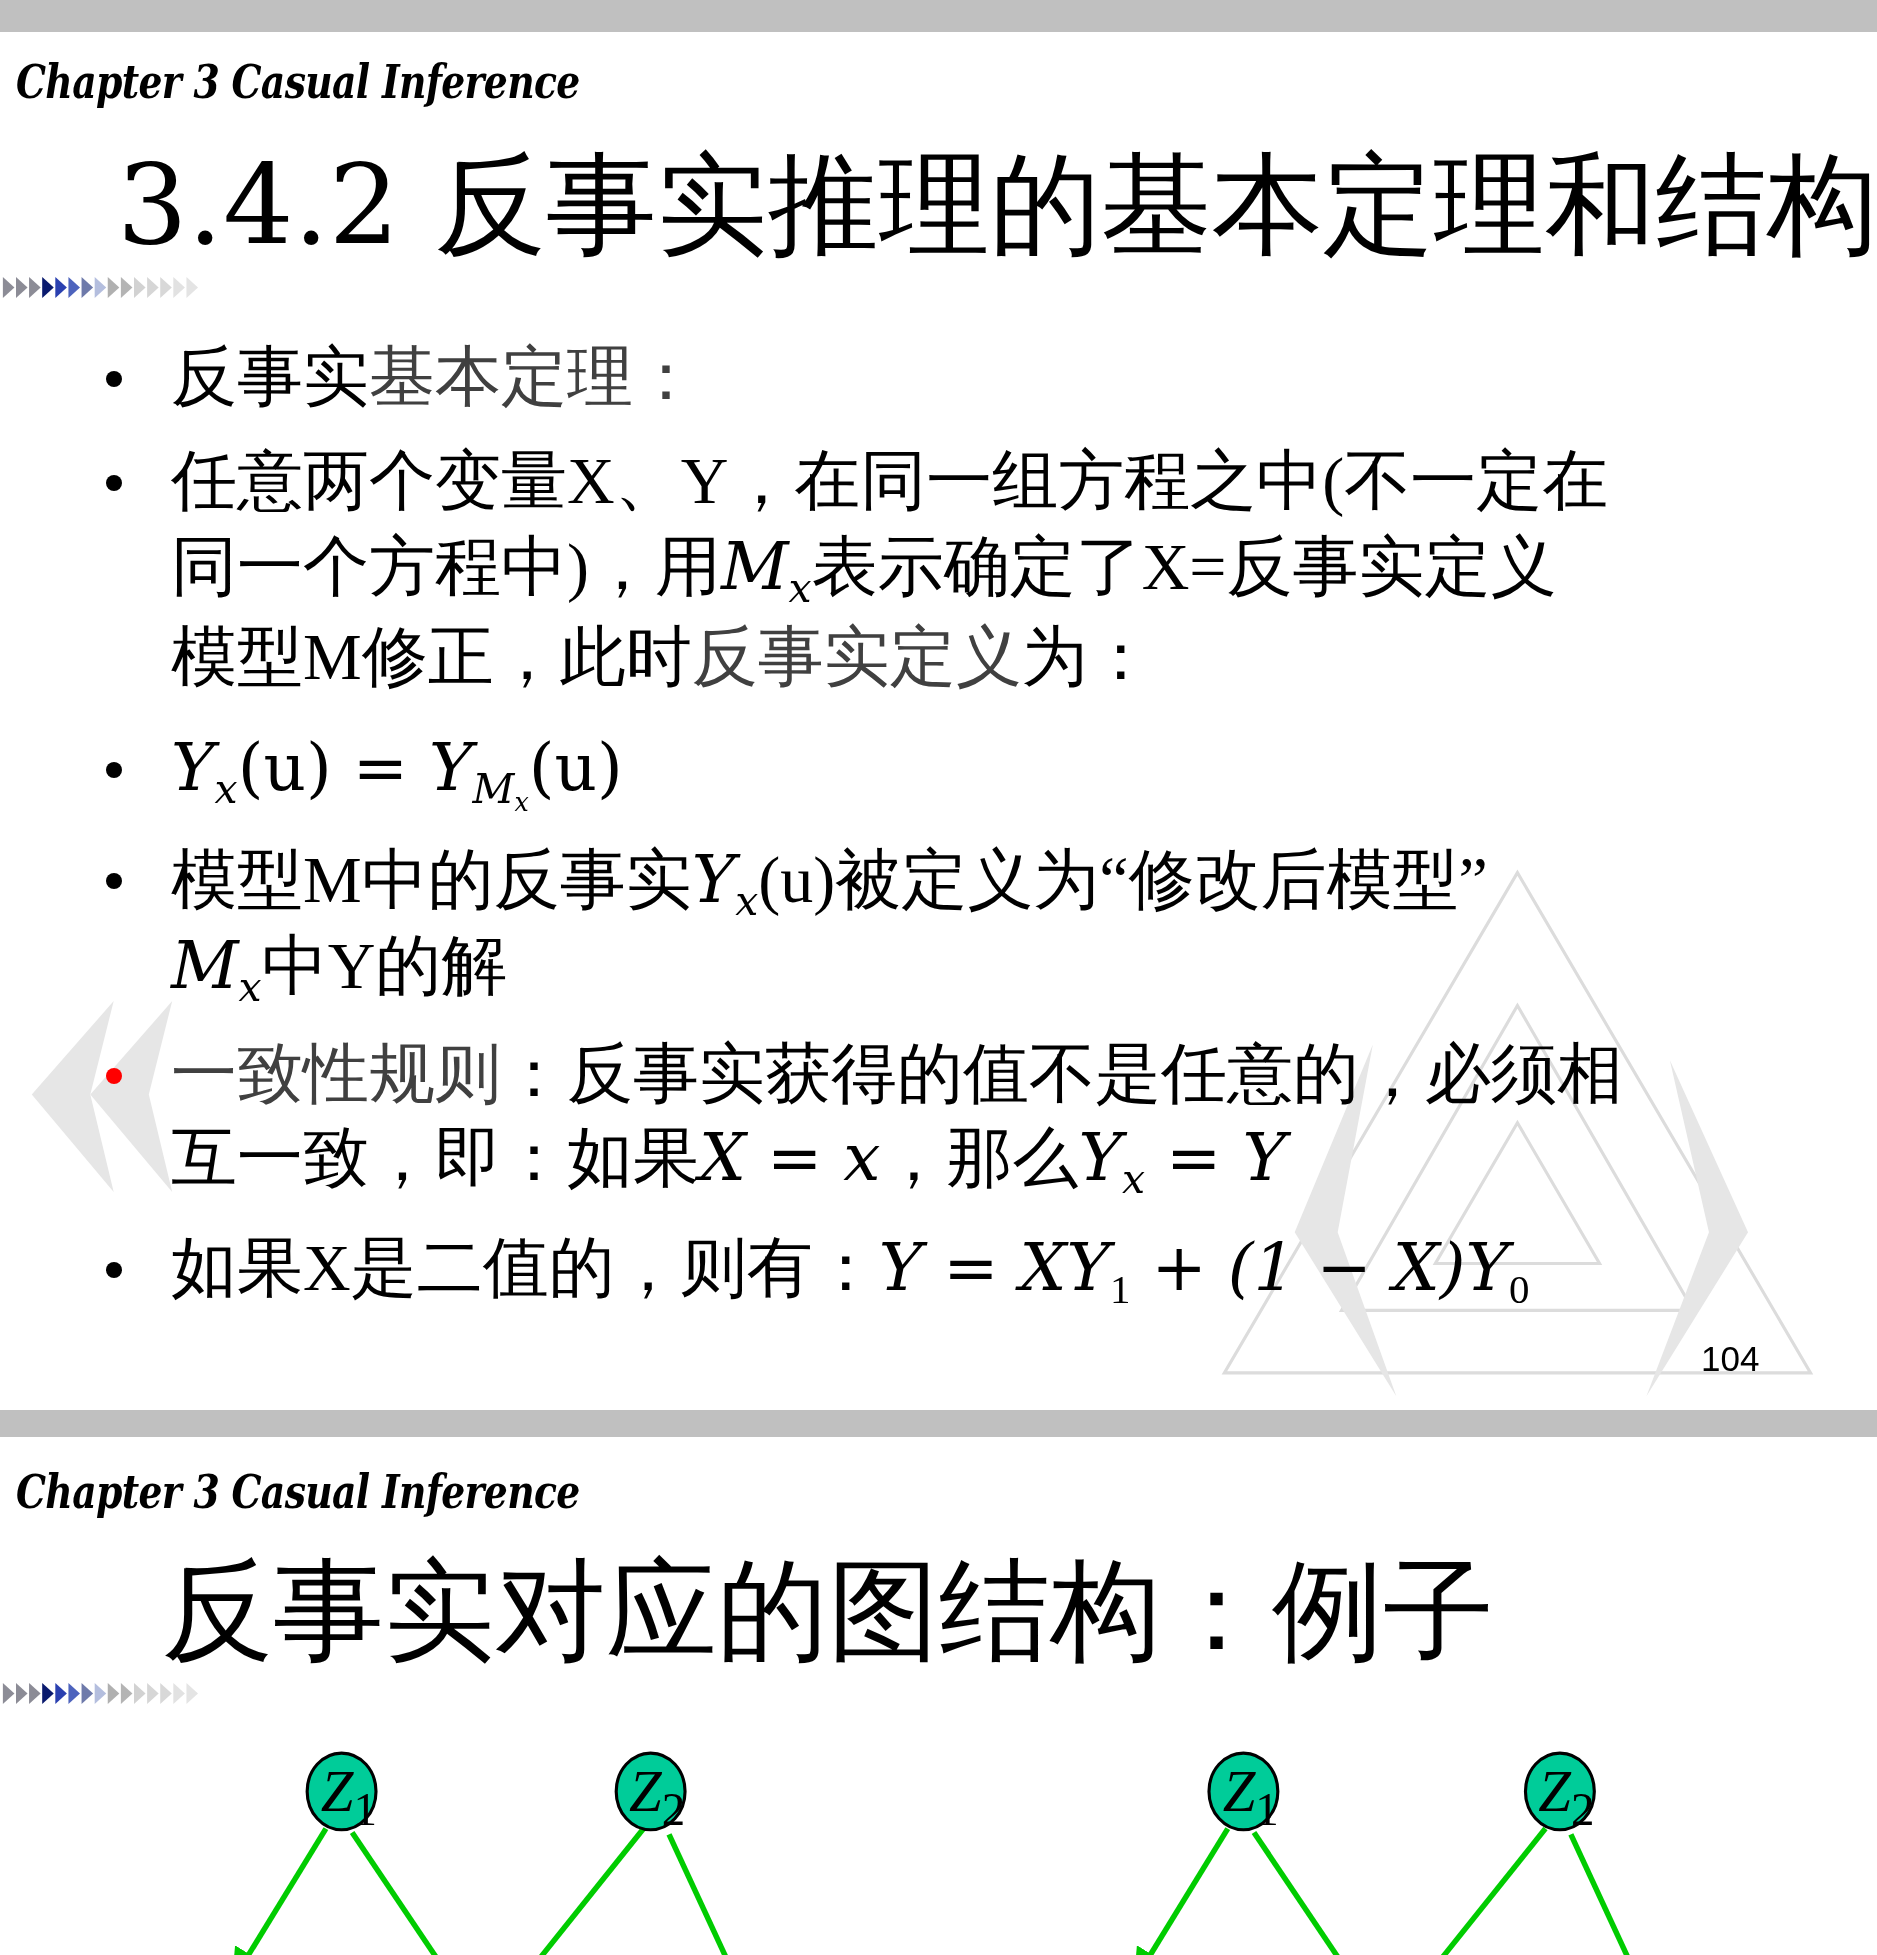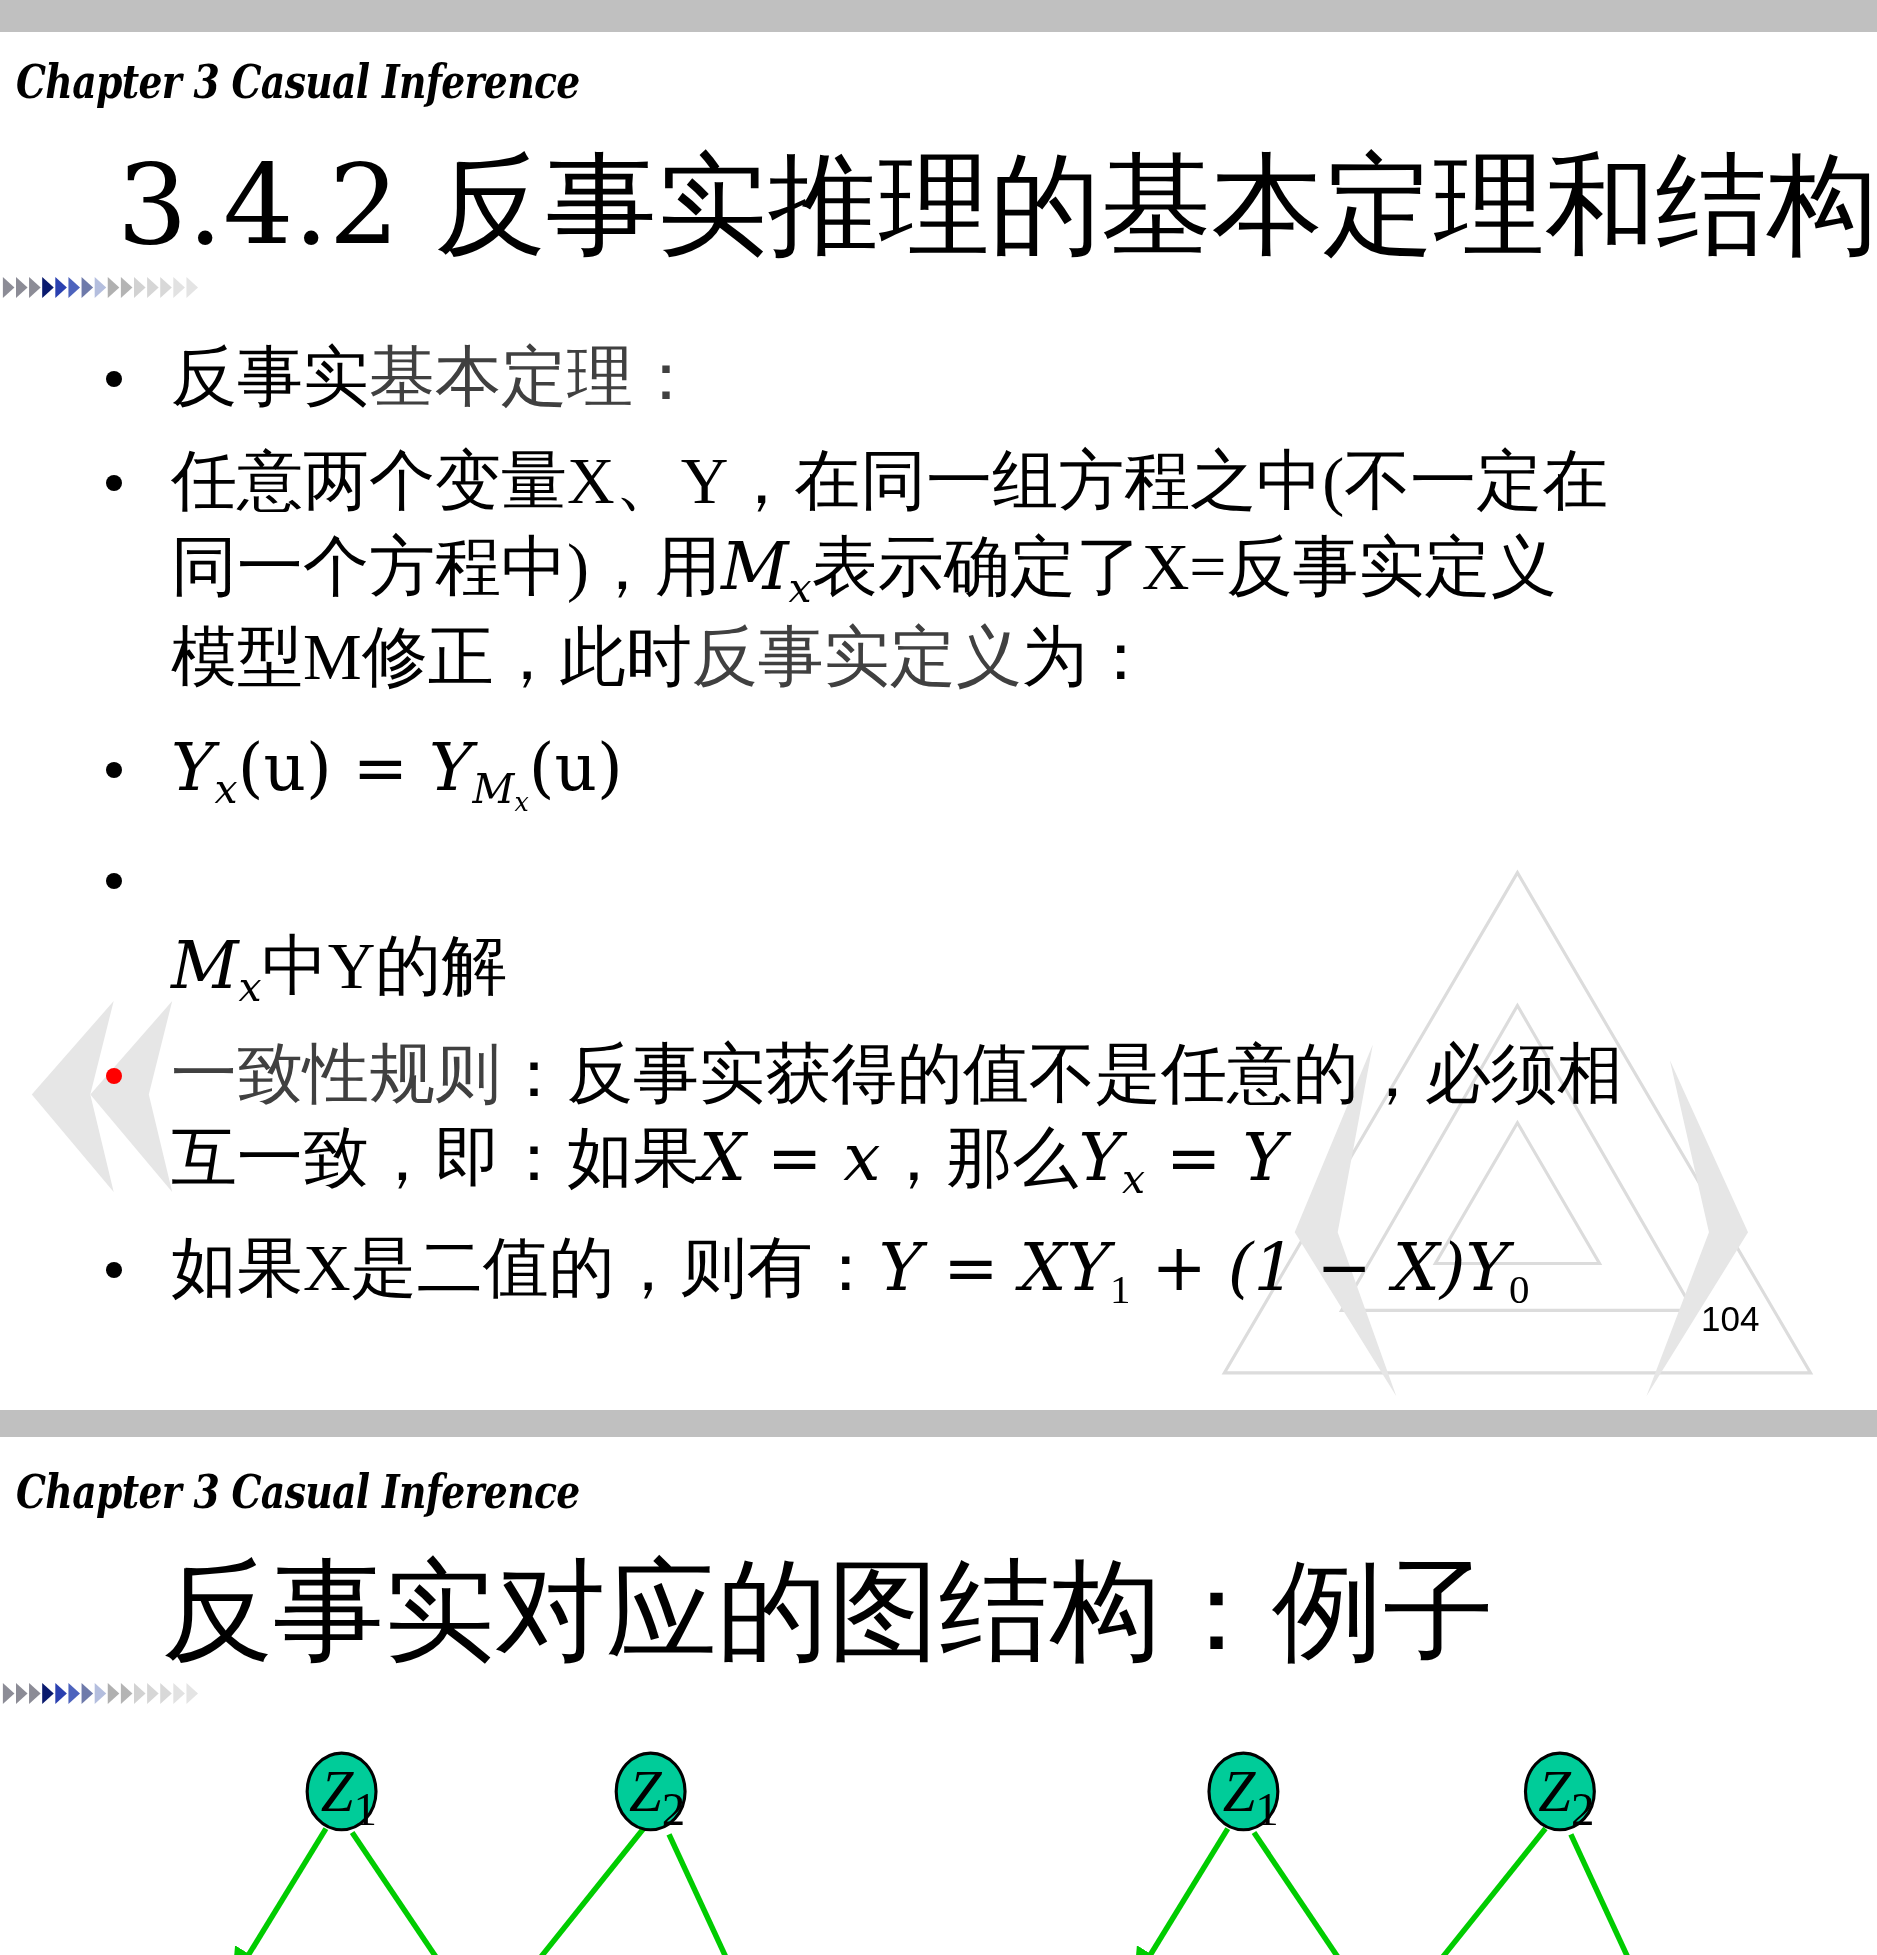--- a/index.html
+++ b/index.html
@@ -10,21 +10,21 @@
   .chapter { position:absolute; left:15.6px; font-family:"DejaVu Serif",serif; font-style:italic;
              font-weight:bold; font-size:46px; letter-spacing:-0.8px; transform:scaleX(0.82);
              transform-origin:left center; white-space:nowrap; line-height:1; }
   .title { position:absolute; font-size:111px; line-height:1; white-space:nowrap; font-family:"DejaVu Serif",serif; }
   .arrows { position:absolute; left:0; height:27px; width:430px; }
   .bullet-line { position:absolute; left:171px; font-size:66px; line-height:1; white-space:nowrap; }
   .dot { position:absolute; left:106px; width:16.4px; height:16.4px; border-radius:50%; background:#000; }
   .red { color:#404040; }
   .math { font-style:italic; font-family:"DejaVu Serif",serif; }
   .sub { font-size:0.62em; vertical-align:-0.32em; }
-  .pageno { position:absolute; left:1701px; font-family:"Liberation Sans","DejaVu Sans",sans-serif; font-size:35px; line-height:1; }
+  .pageno { position:absolute; left:1701px; font-family:"Liberation Sans","DejaVu Sans",sans-serif; font-size:35px; line-height:1;margin-top:40px; }
   .wm { position:absolute; pointer-events:none; }
   svg text { font-family:"Liberation Serif","DejaVu Serif",serif; }
 </style>
 </head>
 <body>
 
 <div class="abs" style="left:0;top:0;width:1877px;height:1410px;">
 
   <div class="topbar" style="top:0;height:32px;"></div>
 
@@ -80,20 +80,23 @@
   <div class="bullet-line" style="top:624px;">
     <span>模型M修正，此时</span><span class="red">反事实定义</span><span>为：</span>
   </div>
 
   <div class="dot" style="top:762px;"></div>
   <div class="bullet-line math" style="top:735px;">
     <span>Y</span><span class="sub">x</span><span style="font-style:normal">(u)</span><span style="font-style:normal;white-space:pre"> = </span><span>Y</span><span class="sub"><span>M</span><span class="sub">x</span></span><span style="font-style:normal">(u)</span>
   </div>
 
   <div class="dot" style="top:873px;"></div>
+  <div class="bullet-line" style="top:847px;">
+    <span>模型M中的反事实</span><span class="math">Y</span><span class="math sub">x</span><span>(u)</span><span>被定义为“修改后模型”</span>
+  </div>
   <div class="bullet-line" style="top:933px;">
     <span class="math">M</span><span class="math sub">x</span><span>中Y的解</span>
   </div>
 
   <div class="dot" style="top:1068px;background:#ff0000;"></div>
   <div class="bullet-line" style="top:1041px;">
     <span class="red">一致性规则</span><span>：反事实获得的值不是任意的，必须相</span>
   </div>
   <div class="bullet-line" style="top:1125px;">
     <span>互一致，即：如果</span><span class="math" style="white-space:pre">X = x</span><span>，那么</span><span class="math">Y</span><span class="math sub">x</span><span class="math" style="white-space:pre"> = Y</span>

